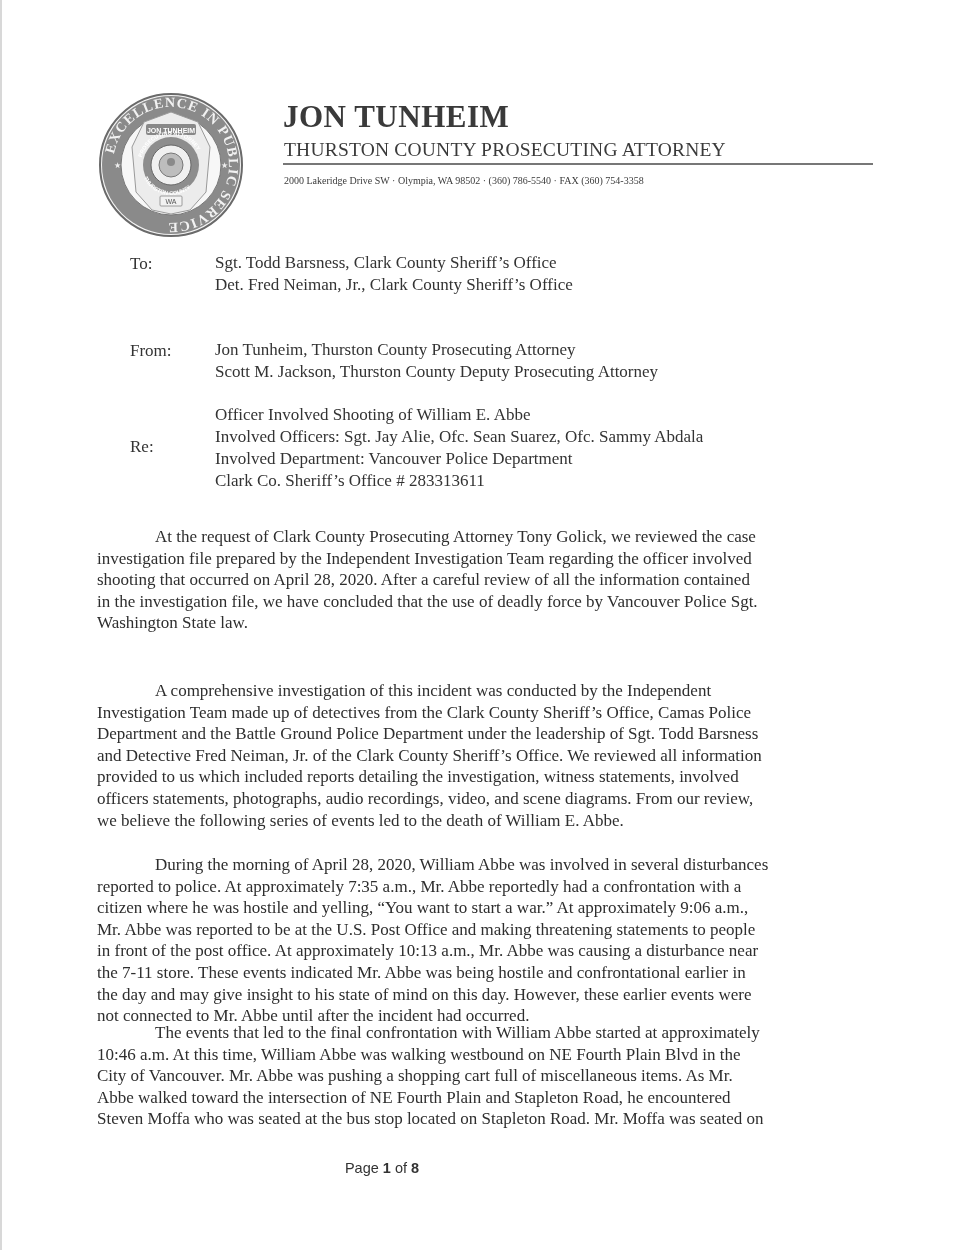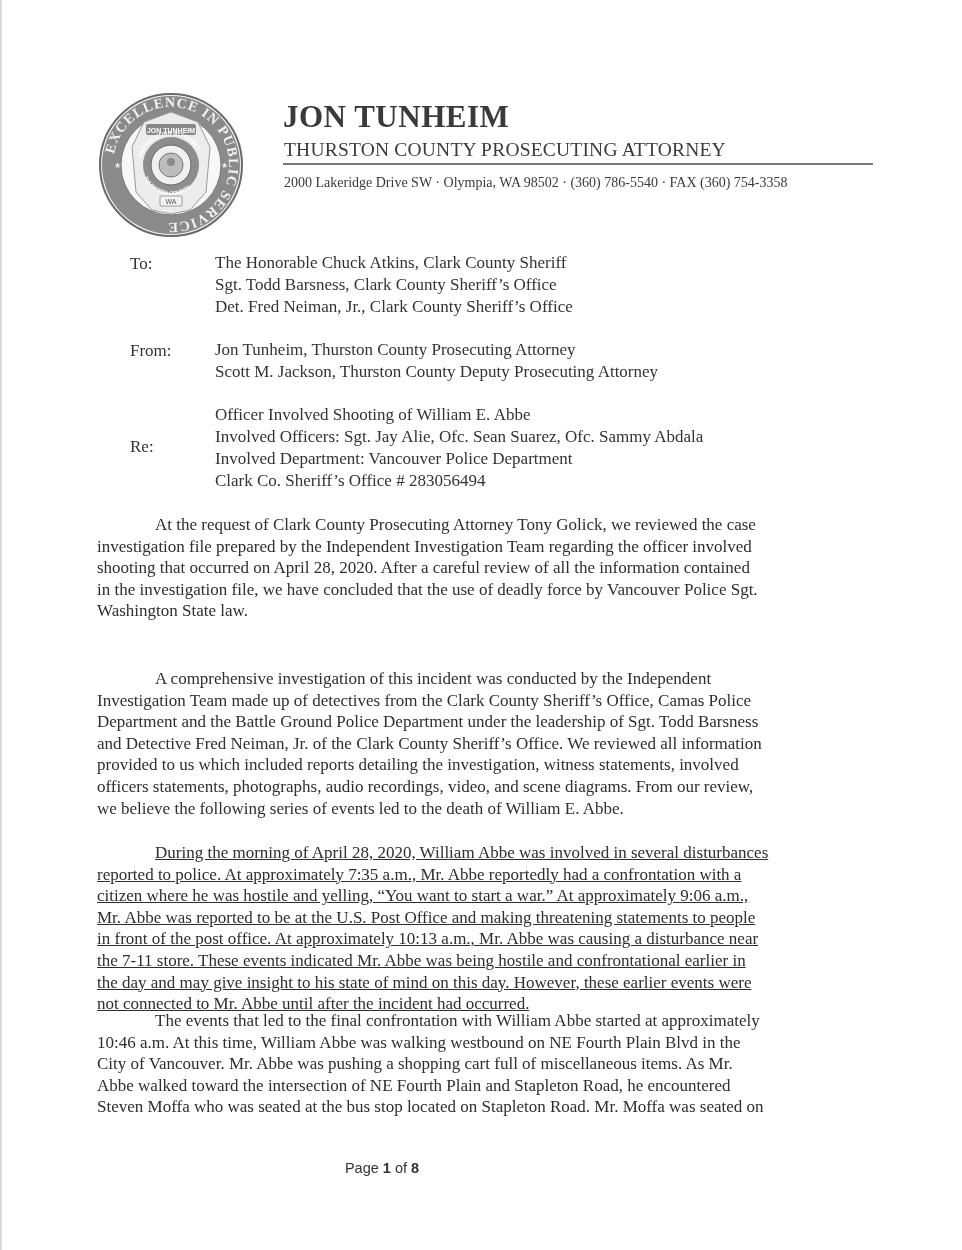--- a/index.html
+++ b/index.html
@@ -56,21 +56,21 @@
       left: 283px;
       top: 163px;
       width: 590px;
       height: 2px;
       background: #777777;
     }
     .lh-address {
       position: absolute;
       left: 284px;
       top: 175px;
-      font-size: 14px;
+      font-size: 10px;
       color: #3a3a3a;
       white-space: nowrap;
     }
 
     
     .memo-label {
       position: absolute;
       left: 130px;
       font-size: 17px;
       color: #333;
@@ -85,20 +85,21 @@
     .memo-lines div { white-space: nowrap; }
 
     
     .para {
       position: absolute;
       left: 97px;
       width: 760px;
       font-size: 17px;
       line-height: 21.6px;
       color: #2e2e2e;
+      margin-top: 12px;
     }
     .para div { white-space: nowrap; }
     .indent { padding-left: 58px; }
 
     .footer {
       position: absolute;
       left: 0;
       width: 764px;
       top: 1160px;
       text-align: center;
@@ -147,58 +148,57 @@
   </svg>
 </div>
 
 <div class="lh-name">JON TUNHEIM</div>
 <div class="lh-title">THURSTON COUNTY PROSECUTING ATTORNEY</div>
 <div class="lh-rule"></div>
 <div class="lh-address">2000 Lakeridge Drive SW · Olympia, WA  98502 · (360) 786-5540 · FAX (360) 754-3358</div>
 
 <div class="memo-label" style="top:254px;">To:</div>
 <div class="memo-lines" style="top:252px;">
-  <div>The Honorable Chuck Atkins, Clark County Sheriff</div>
   <div>Sgt. Todd Barsness, Clark County Sheriff’s Office</div>
   <div>Det. Fred Neiman, Jr., Clark County Sheriff’s Office</div>
 </div>
 
 <div class="memo-label" style="top:341px;">From:</div>
 <div class="memo-lines" style="top:339px;">
   <div>Jon Tunheim, Thurston County Prosecuting Attorney</div>
   <div>Scott M. Jackson, Thurston County Deputy Prosecuting Attorney</div>
 </div>
 
 <div class="memo-label" style="top:405px;margin-top:32px;">Re:</div>
 <div class="memo-lines" style="top:404px;">
   <div>Officer Involved Shooting of William E. Abbe</div>
   <div>Involved Officers: Sgt. Jay Alie, Ofc. Sean Suarez, Ofc. Sammy Abdala</div>
   <div>Involved Department: Vancouver Police Department</div>
-  <div>Clark Co. Sheriff’s Office # 283056494</div>
+  <div>Clark Co. Sheriff’s Office # 283313611</div>
 </div>
 
 <div class="para" style="top:514px;">
   <div class="indent">At the request of Clark County Prosecuting Attorney Tony Golick, we reviewed the case</div>
   <div>investigation file prepared by the Independent Investigation Team regarding the officer involved</div>
   <div>shooting that occurred on April 28, 2020.  After a careful review of all the information contained</div>
   <div>in the investigation file, we have concluded that the use of deadly force by Vancouver Police Sgt.</div>
   <div>Washington State law.</div>
 </div>
 
 <div class="para" style="top:668px;">
   <div class="indent">A comprehensive investigation of this incident was conducted by the Independent</div>
   <div>Investigation Team made up of detectives from the Clark County Sheriff’s Office, Camas Police</div>
   <div>Department and the Battle Ground Police Department under the leadership of Sgt. Todd Barsness</div>
   <div>and Detective Fred Neiman, Jr. of the Clark County Sheriff’s Office. We reviewed all information</div>
   <div>provided to us which included reports detailing the investigation, witness statements, involved</div>
   <div>officers statements, photographs, audio recordings, video, and scene diagrams. From our review,</div>
   <div>we believe the following series of events led to the death of William E. Abbe.</div>
 </div>
 
-<div class="para" style="top:842px;text-decoration:underline;">
+<div class="para" style="top:842px;">
   <div class="indent">During the morning of April 28, 2020, William Abbe was involved in several disturbances</div>
   <div>reported to police. At approximately 7:35 a.m., Mr. Abbe reportedly had a confrontation with a</div>
   <div>citizen where he was hostile and yelling, “You want to start a war.”  At approximately 9:06 a.m.,</div>
   <div>Mr. Abbe was reported to be at the U.S. Post Office and making threatening statements to people</div>
   <div>in front of the post office. At approximately 10:13 a.m., Mr. Abbe was causing a disturbance near</div>
   <div>the 7-11 store.  These events indicated Mr. Abbe was being hostile and confrontational earlier in</div>
   <div>the day and may give insight to his state of mind on this day.  However, these earlier events were</div>
   <div>not connected to Mr. Abbe until after the incident had occurred.</div>
 </div>
 

